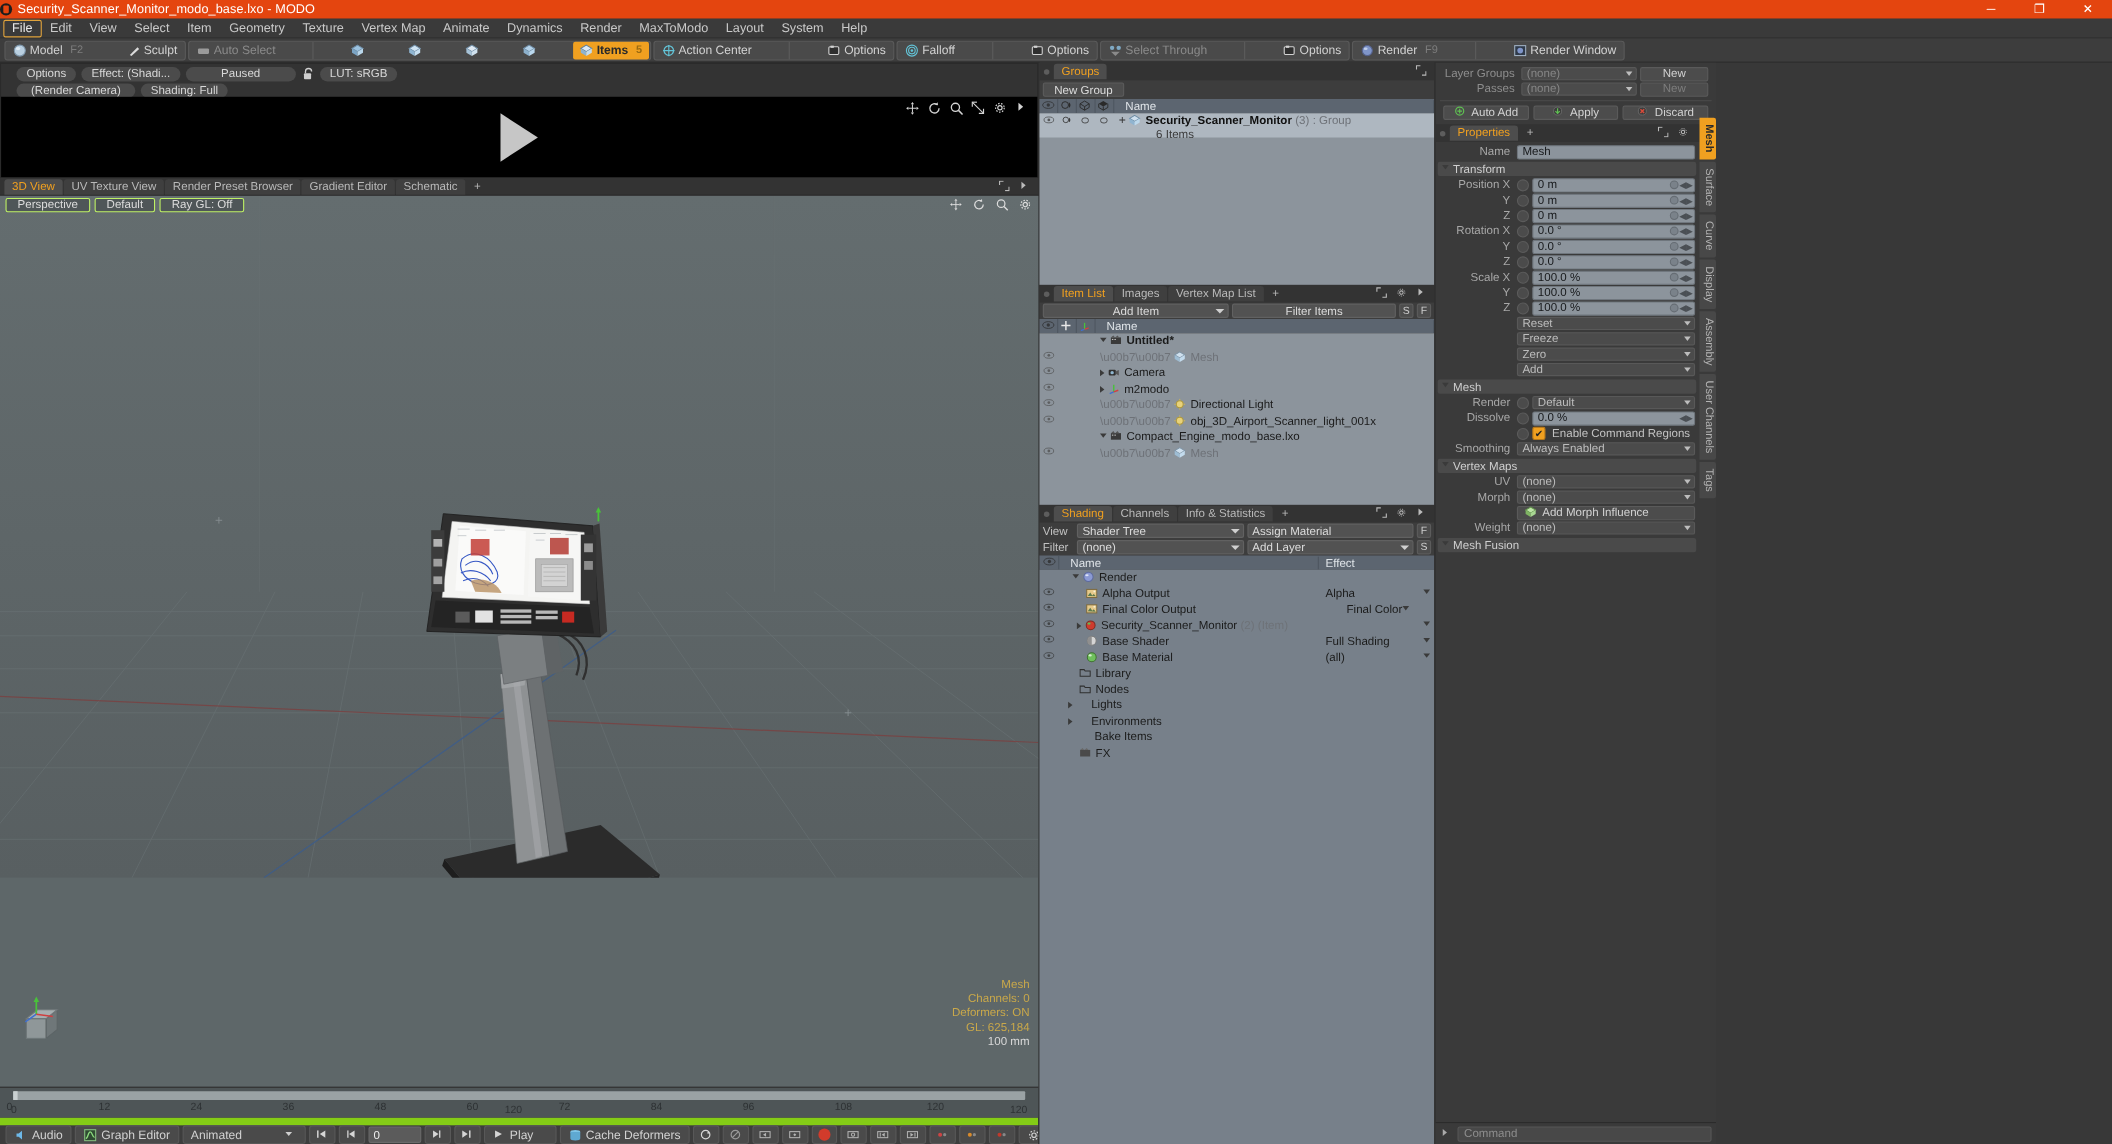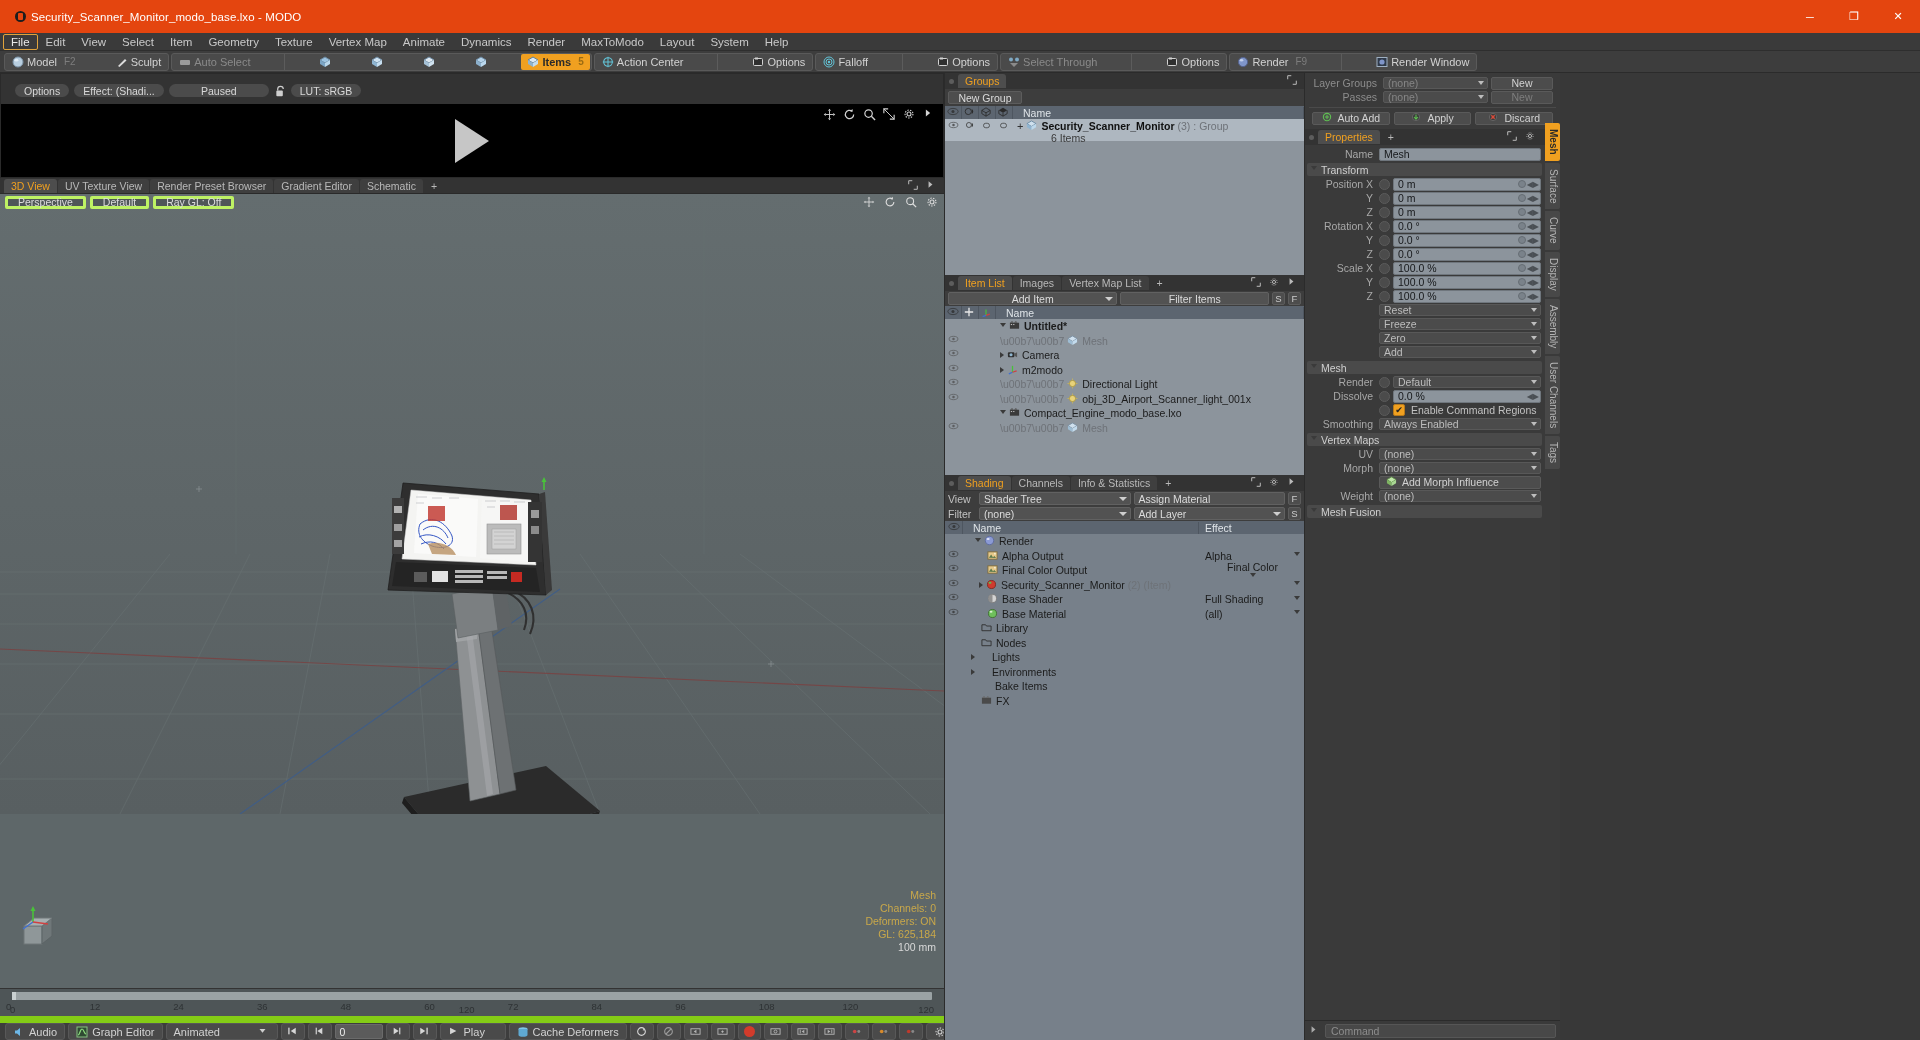--- a/index.html
+++ b/index.html
@@ -5,21 +5,21 @@
   * { box-sizing: border-box; margin:0; padding:0; }
   html,body { width:1920px; height:1040px; overflow:hidden; }
   body {
     font-family: "Liberation Sans", sans-serif;
     background:#3b3b3b; color:#c8c8c8; font-size:12px;
     -webkit-font-smoothing: antialiased;
   }
   .app { width:1920px; height:1040px; position:relative; display:flex; flex-direction:column; background:#383838; }
 
   
-  .titlebar { height:33px; background:#e4450f; display:flex; align-items:center; padding-left:15px; flex:none; }
+  .titlebar { height:17px; background:#e4450f; display:flex; align-items:center; padding-left:0; flex:none; }
   .titlebar .logo { width:11px; height:11px; border-radius:50%; background:#1d1d1d; margin-right:5px; position:relative; }
   .titlebar .logo:after{content:""; position:absolute; left:3px; top:2px; width:5px; height:7px; background:#e4450f; border-radius:1px;}
   .titlebar .ttl { color:#fff; font-size:11.5px; letter-spacing:.1px; }
   .wbtns { margin-left:auto; display:flex; height:17px; }
   .wbtn { width:44px; height:17px; display:flex; align-items:center; justify-content:center; color:#fff; font-size:11px; }
 
   
   .menubar { height:18px; background:#3a3a3a; display:flex; align-items:center; padding-left:3px; flex:none; border-bottom:1px solid #2e2e2e; }
   .menubar .mi { padding:1px 8px; font-size:11.5px; color:#c9c9c9; line-height:14px; }
   .menubar .mi.active { color:#e9e9e9; border:1px solid #e0a33c; border-radius:2px; padding:0px 7px; }
@@ -54,21 +54,21 @@
 
   
   .vptabs { height:16px; background:#333; display:flex; align-items:flex-end; padding-left:4px; gap:1px; flex:none; border-bottom:1px solid #2a2a2a; position:relative;}
   .vptab { height:14px; padding:0 7px; font-size:10.5px; background:#3f3f3f; color:#b9b9b9; border-radius:3px 3px 0 0; display:flex; align-items:center;}
   .vptab.sel { background:#4d4d4d; color:#f0a020; }
   .vptabs .right { position:absolute; right:6px; bottom:1px; display:flex; gap:6px; color:#bbb;}
 
   
   .viewport { flex:1; position:relative; background:#5e6769; overflow:hidden; }
   .vp-topbar { position:absolute; left:0; right:0; top:0; height:16px; display:flex; align-items:center; gap:4px; padding-left:5px; z-index:6;}
-  .vp-pill { background:#4f5658; border:3px solid #bef264; border-radius:2px; height:13px; display:flex; align-items:center; padding:0 10px; font-size:10.5px; color:#dcdcdc;}
+  .vp-pill { background:#4f5658; border:1px solid #bef264; border-radius:2px; height:13px; display:flex; align-items:center; padding:0 10px; font-size:10.5px; color:#dcdcdc;}
   .vp-topbar .right { position:absolute; right:6px; display:flex; gap:9px; align-items:center; color:#d8d8d8;}
   .vp-stats { position:absolute; right:8px; bottom:34px; text-align:right; font-size:10.5px; color:#c9a84a; line-height:13px; z-index:6;}
   .vp-scale { color:#d9d9d9; }
 
   
   .gridlayer{position:absolute; inset:0;}
 
   
   .gizmo { position:absolute; left:22px; bottom:40px; width:44px; height:44px; z-index:6; }
 
@@ -368,20 +368,24 @@
             <div class="pill">Effect: (Shadi...</div>
             <div class="pill wide">Paused</div>
             <span class="ic">
                 <svg viewBox="0 0 14 14" width="13" height="13">
                   <path d="M4 6 V4.4 a3 3 0 0 1 6 0" fill="none" stroke="#d0d0d0" stroke-width="1.3"></path>
                   <rect x="2.5" y="6" width="7" height="6" rx="1" fill="#cfcfcf"></rect>
                 </svg>
               </span>
             <div class="pill">LUT: sRGB</div>
           </div>
+          <div class="pillrow">
+            <div class="pill" style="min-width:108px">(Render Camera)</div>
+            <div class="pill">Shading: Full</div>
+          </div>
         </div>
         <div class="rp-canvas">
           <div class="play-tri"></div>
           <div class="rp-icons">
             <span class="ic">
                 <svg viewBox="0 0 14 14" width="13" height="13">
                   <path d="M7 .8 L8.6 3 H5.4 Z M7 13.2 L5.4 11 H8.6 Z M.8 7 L3 5.4 V8.6 Z M13.2 7 L11 8.6 V5.4 Z" fill="#d3d3d3"></path>
                   <path d="M7 3 V11 M3 7 H11" stroke="#d3d3d3" stroke-width="1"></path>
                 </svg>
               </span>
@@ -1305,21 +1309,21 @@
             <div class="nm" style="padding-left:24px">
               <span class="ic">
                   <svg viewBox="0 0 12 12" width="11" height="11">
                     <rect x="1" y="2" width="10" height="8" fill="#e6c98a" stroke="#7c6a3e"></rect>
                     <path d="M2 8.5 L4.5 5 L6.5 8 L8 6.5 L10 8.8 Z" fill="#5d7b4e"></path>
                     <circle cx="8.6" cy="4" r="1" fill="#f4efd4"></circle>
                   </svg>
                 </span>
               <span>Final Color Output</span>
               </div>
-            <div class="lh-eff" style="color:#1b1b1b; border:none; display:flex; align-items:center; justify-content:space-between; padding-right:4px;flex-direction:column;">
+            <div class="lh-eff" style="color:#1b1b1b; border:none; display:flex; align-items:center; justify-content:center; padding-right:4px;">
                 <span>Final Color</span>
                 <span class="tri down"></span>
               </div>
           </div>
 
           <div class="row">
             <div class="cell" style="width:18px">
                 <span class="ic eyes">
                   <svg viewBox="0 0 14 10" width="11" height="8">
                     <ellipse cx="7" cy="5" rx="5.6" ry="3.4" fill="none" stroke="#303030"></ellipse>

